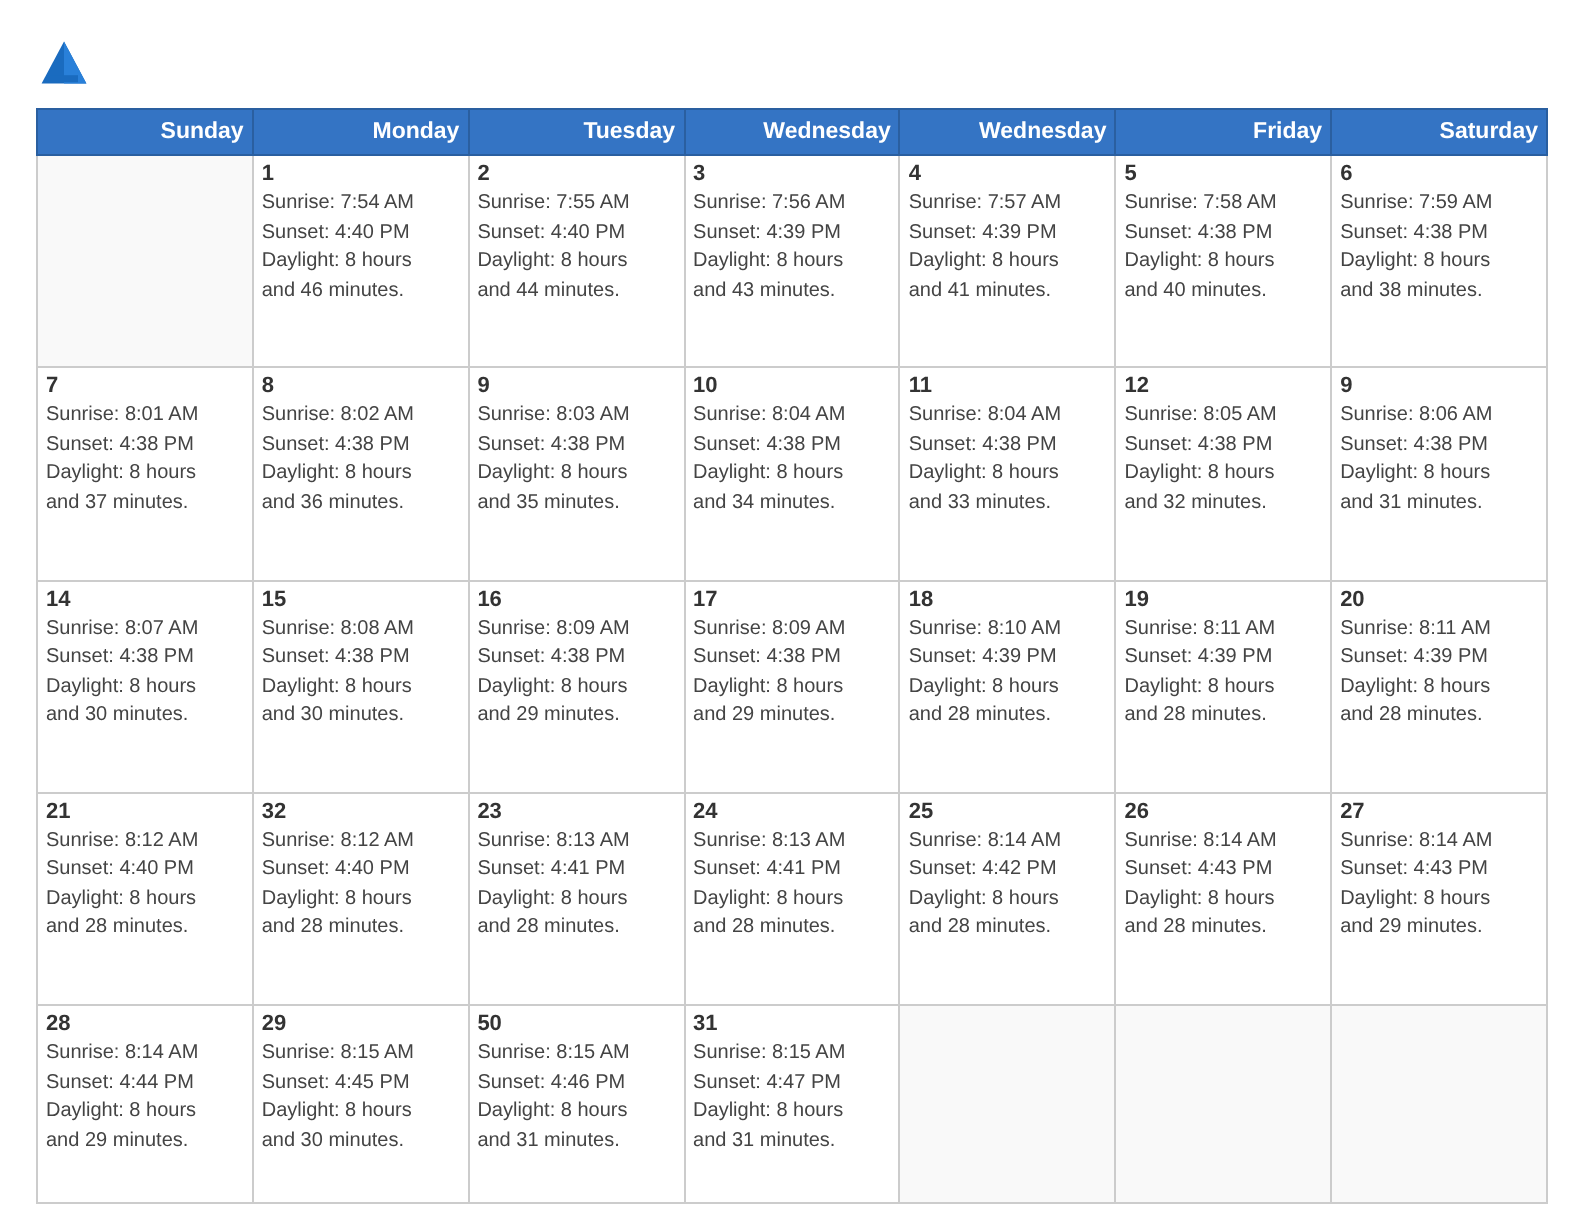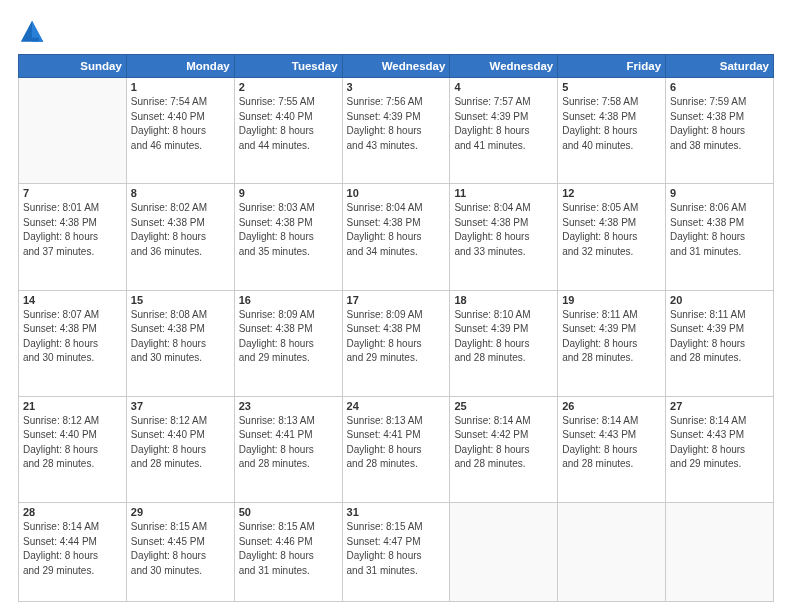--- a/index.html
+++ b/index.html
@@ -224,21 +224,21 @@
             <span class="day-num">20</span>
             <div class="day-info">Sunrise: 8:11 AM<br>Sunset: 4:39 PM<br>Daylight: 8 hours<br>and 28 minutes.</div>
           </td>
         </tr>
         <tr>
           <td>
             <span class="day-num">21</span>
             <div class="day-info">Sunrise: 8:12 AM<br>Sunset: 4:40 PM<br>Daylight: 8 hours<br>and 28 minutes.</div>
           </td>
           <td>
-            <span class="day-num">37</span>
+            <span class="day-num">32</span>
             <div class="day-info">Sunrise: 8:12 AM<br>Sunset: 4:40 PM<br>Daylight: 8 hours<br>and 28 minutes.</div>
           </td>
           <td>
             <span class="day-num">23</span>
             <div class="day-info">Sunrise: 8:13 AM<br>Sunset: 4:41 PM<br>Daylight: 8 hours<br>and 28 minutes.</div>
           </td>
           <td>
             <span class="day-num">24</span>
             <div class="day-info">Sunrise: 8:13 AM<br>Sunset: 4:41 PM<br>Daylight: 8 hours<br>and 28 minutes.</div>
           </td>

